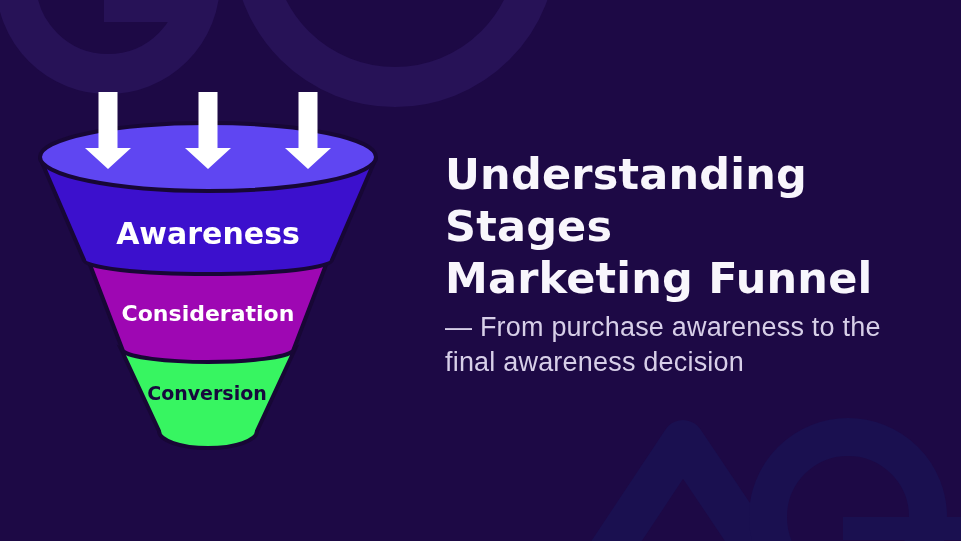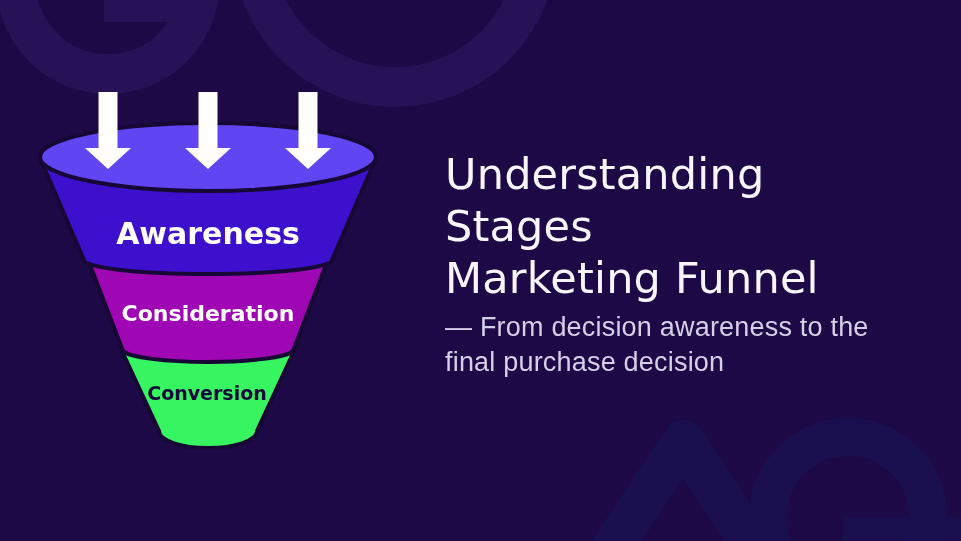--- a/index.html
+++ b/index.html
@@ -34,21 +34,21 @@
     width: 500px;
   }
   .title {
     font-family: "DejaVu Sans", sans-serif;
     font-size: 43px;
     line-height: 52px;
     font-weight: 500;
     color: #f8f6fc;
     letter-spacing: 0.2px;
   }
-  .title .line { display: block; }
+  .title .line { display: block; font-weight: bold; }
   .subtitle {
     margin-top: 6px;
     font-family: "Liberation Sans", sans-serif;
     font-size: 27px;
     line-height: 35px;
     font-weight: 300;
     color: #d7cfe8;
     letter-spacing: 0.2px;
   }
   .subtitle .line { display: block; }
@@ -88,16 +88,16 @@
   <text class="stage-label l2" x="207" y="400" fill="#17093d">Conversion</text>
 </svg>
 
 <div class="text-block">
   <h1 class="title">
     <span class="line">Understanding</span>
     <span class="line">Stages</span>
     <span class="line">Marketing Funnel</span>
   </h1>
   <p class="subtitle">
-    <span class="line">— From decision awareness to the</span>
-    <span class="line">final purchase decision</span>
+    <span class="line">— From purchase awareness to the</span>
+    <span class="line">final awareness decision</span>
   </p>
 </div>
 
 </body></html>

